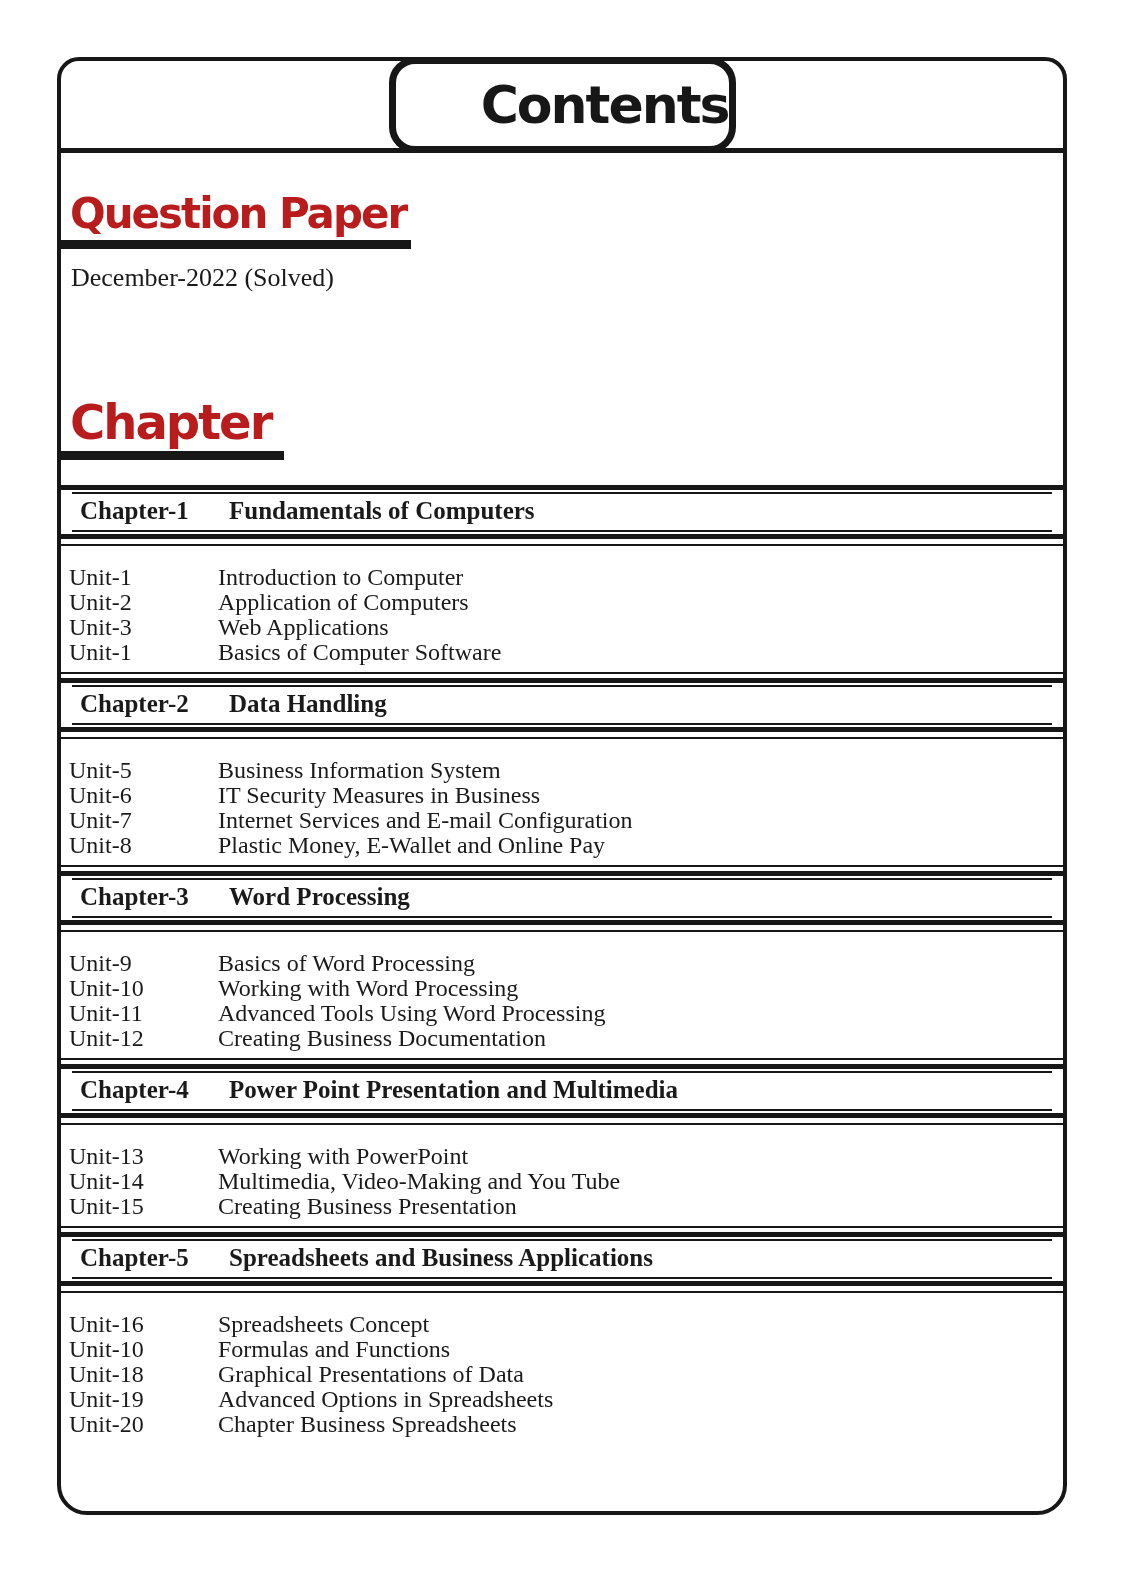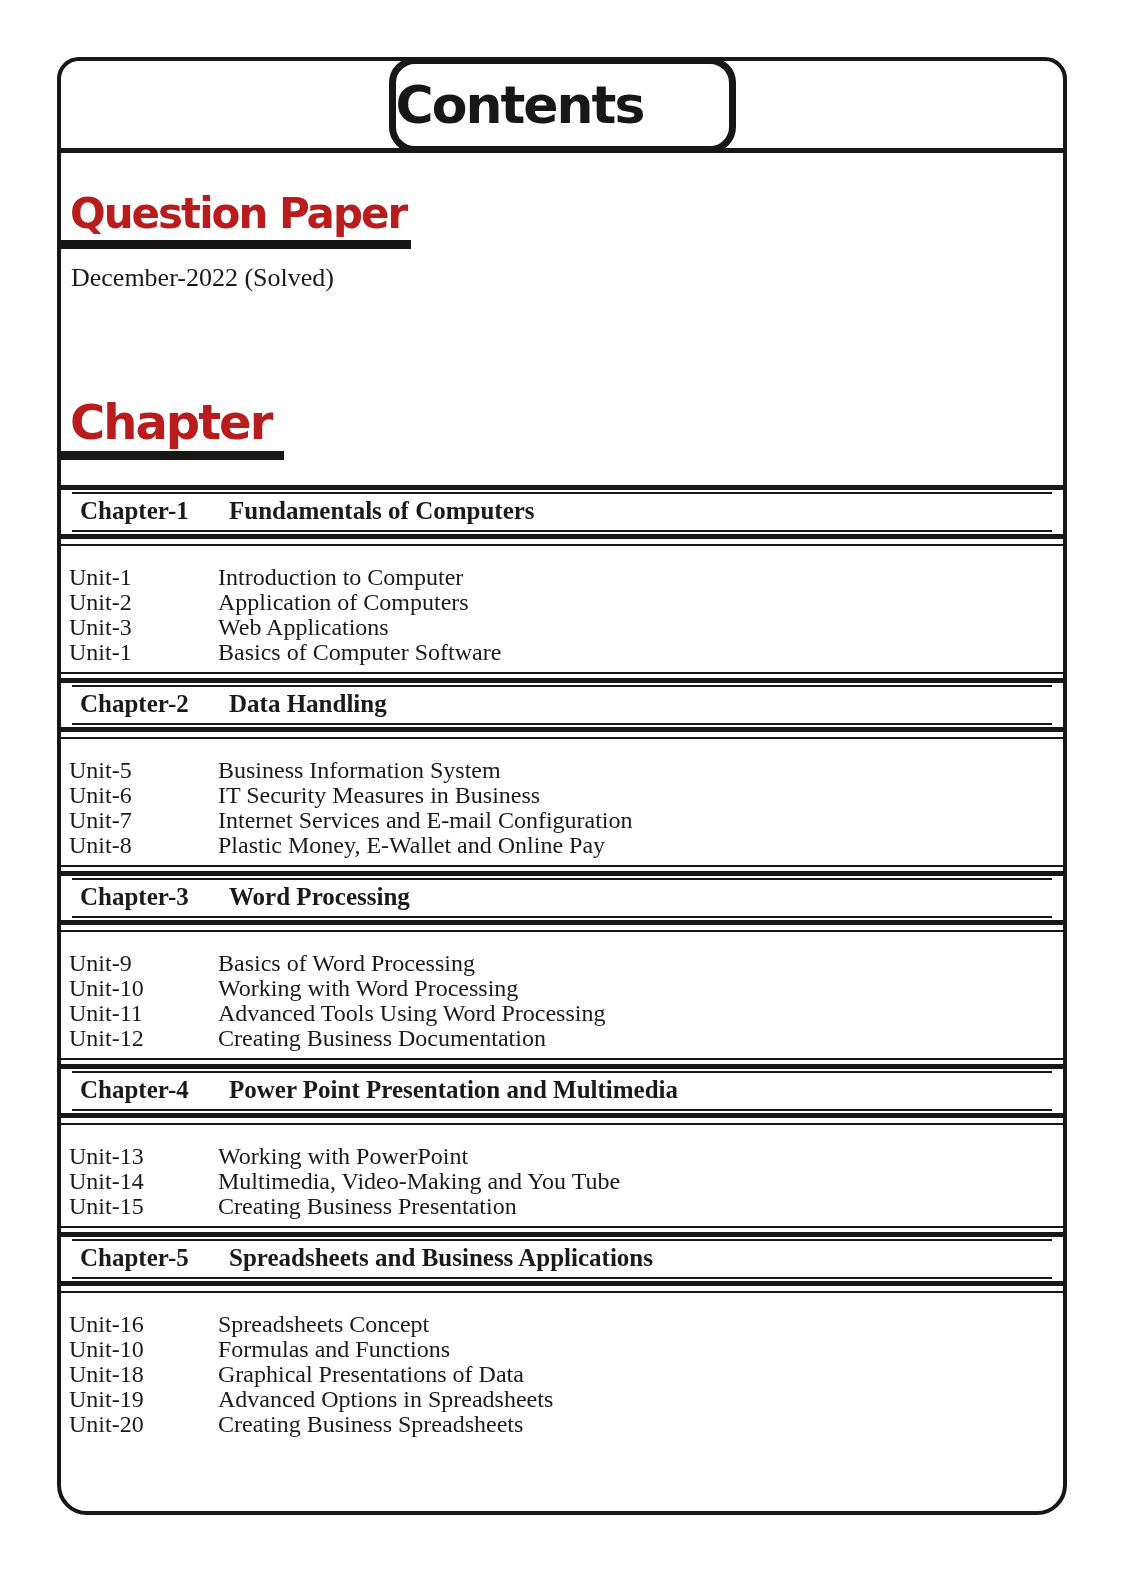--- a/index.html
+++ b/index.html
@@ -31,21 +31,21 @@
     justify-content: center;
     align-items: center;
   }
   .badge {
     width: 347px;
     height: 96px;
     border: 7px solid #171717;
     border-radius: 26px;
     display: flex;
     align-items: center;
-    justify-content: flex-start;
+    justify-content: flex-end;
     font-family: "DejaVu Sans", sans-serif;
     font-weight: bold;
     font-size: 52px;
     letter-spacing: -2px;
     color: #171717;
   }
   
   .heavy {
     font-family: "DejaVu Sans", sans-serif;
     font-weight: bold;
@@ -254,20 +254,20 @@
             <div class="unit-row">
         <span class="unit-label">Unit-18</span>
         <span class="unit-title">Graphical Presentations of Data</span>
       </div>
             <div class="unit-row">
         <span class="unit-label">Unit-19</span>
         <span class="unit-title">Advanced Options in Spreadsheets</span>
       </div>
             <div class="unit-row">
         <span class="unit-label">Unit-20</span>
-        <span class="unit-title">Creating Business Spreadsheets</span>
+        <span class="unit-title">Chapter Business Spreadsheets</span>
       </div>
           </div>
   </div>
 </div>
 
   </div>
 </div>
 
 </body></html>

